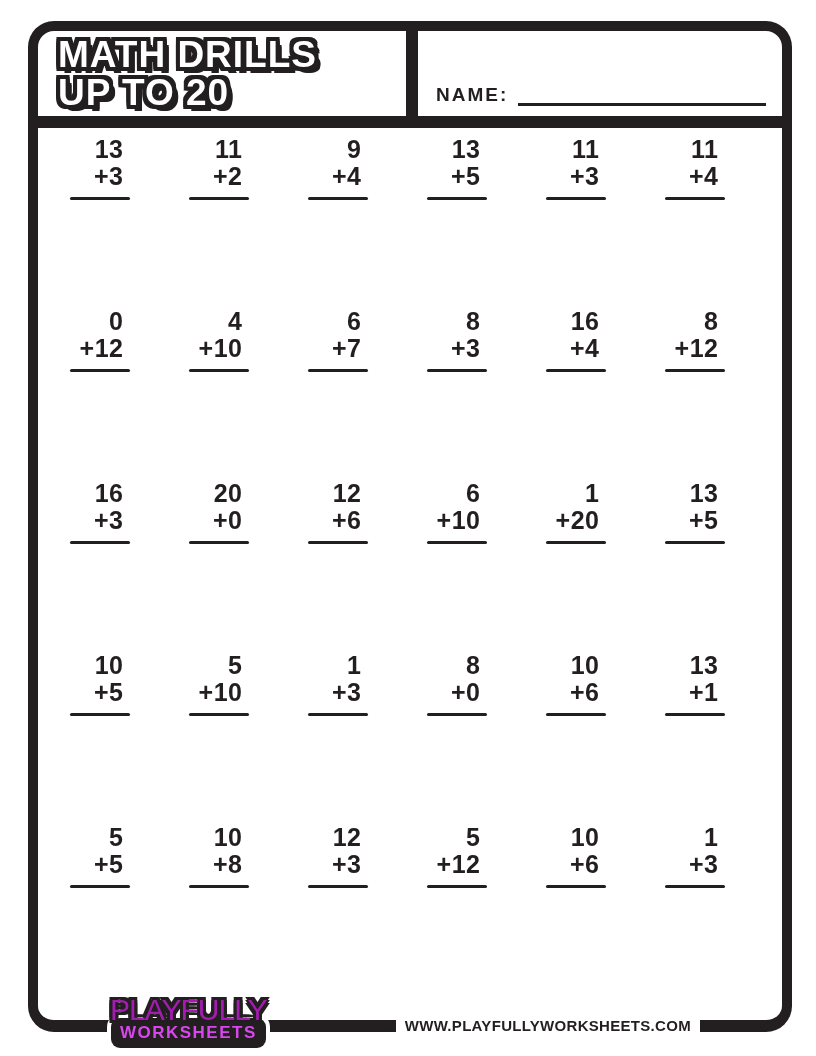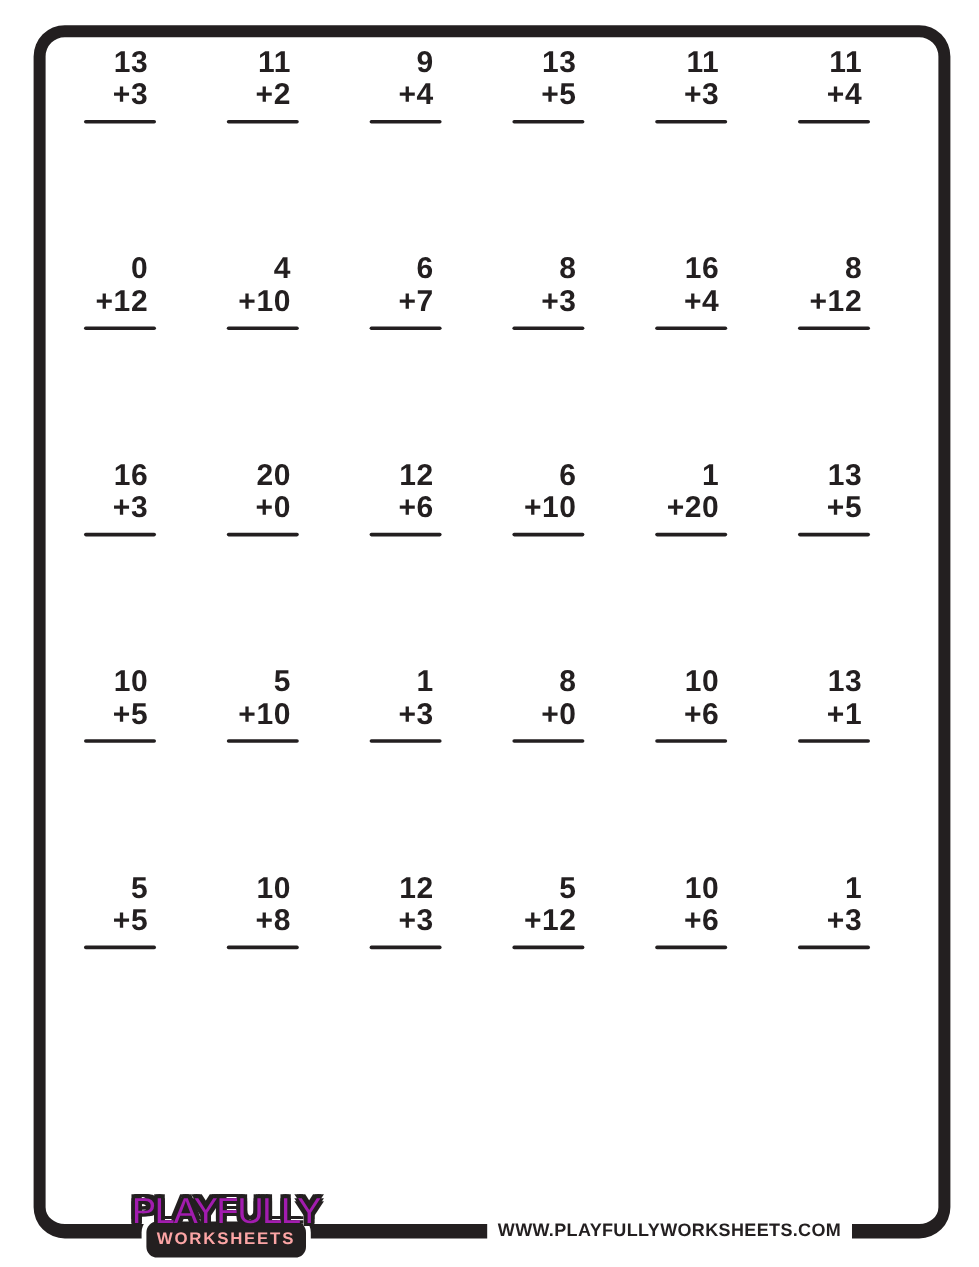--- a/index.html
+++ b/index.html
@@ -117,51 +117,61 @@
     position:relative;
     z-index:2;
     margin-bottom:-7px;
     text-shadow:
       -3px -3px 0 var(--ink), -3px 3px 0 var(--ink), 3px -3px 0 var(--ink), 3px 3px 0 var(--ink),
       -3px 0 0 var(--ink), 3px 0 0 var(--ink), 0 -3px 0 var(--ink), 0 3px 0 var(--ink),
       -1px -3px 0 var(--ink), 1px -3px 0 var(--ink), -1px 3px 0 var(--ink), 1px 3px 0 var(--ink);
   }
   .logo-bottom{
     background:var(--ink);
-    color:#fca5a5;
-    font-size:14px;
+    color:#d946ef;
+    font-size:17px;
     line-height:17px;
     font-weight:bold;
     letter-spacing:1.5px;
     padding:6px 9px 7px 9px;
     border-radius:9px;
     box-shadow:0 0 0 4px #fff;
     position:relative;
     z-index:1;
     white-space:nowrap;
   }
   
   .site{
     position:absolute;
-    right:72px;
+    right:82px;
     bottom:-17px;
     background:#fff;
     padding:0 9px;
     font-size:15px;
     line-height:22px;
     font-weight:bold;
     letter-spacing:0.3px;
     white-space:nowrap;
   }
 </style>
 </head>
 <body>
 
 <div class="sheet">
 
+  <div class="header">
+    <div class="header-left">
+      <div class="title-line">MATH DRILLS</div>
+      <div class="title-line">UP TO 20</div>
+    </div>
+    <div class="header-right">
+      <span class="name-label">NAME:</span>
+      <span class="name-line"></span>
+    </div>
+  </div>
 
   <div class="grid">
   <div class="problem">
     <div class="num">13</div>
     <div class="num">+3</div>
     <div class="rule"></div>
   </div>
 
   <div class="problem">
     <div class="num">11</div>

